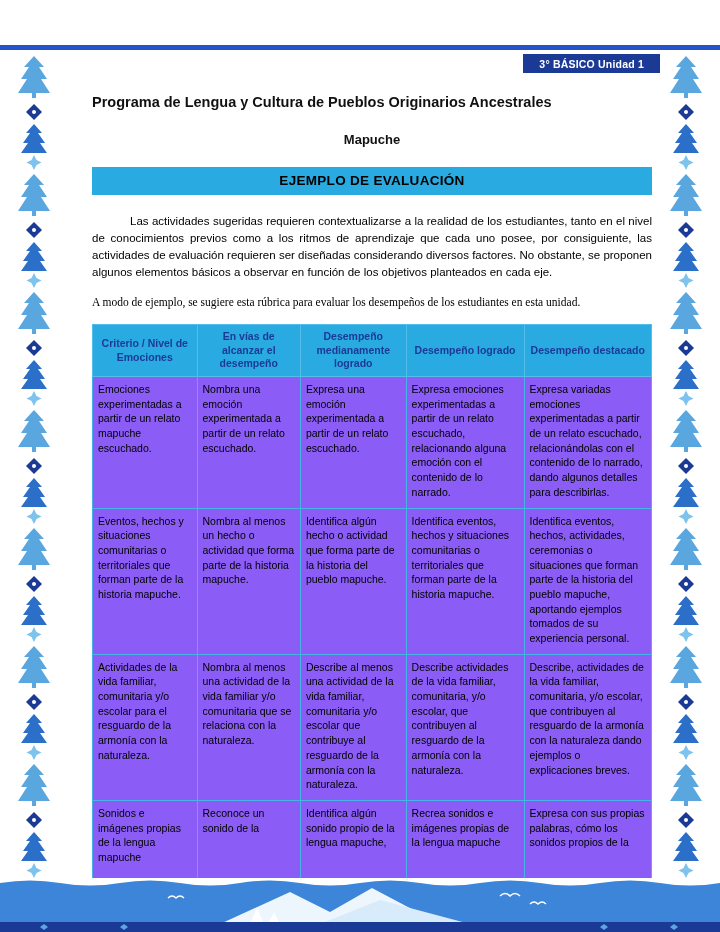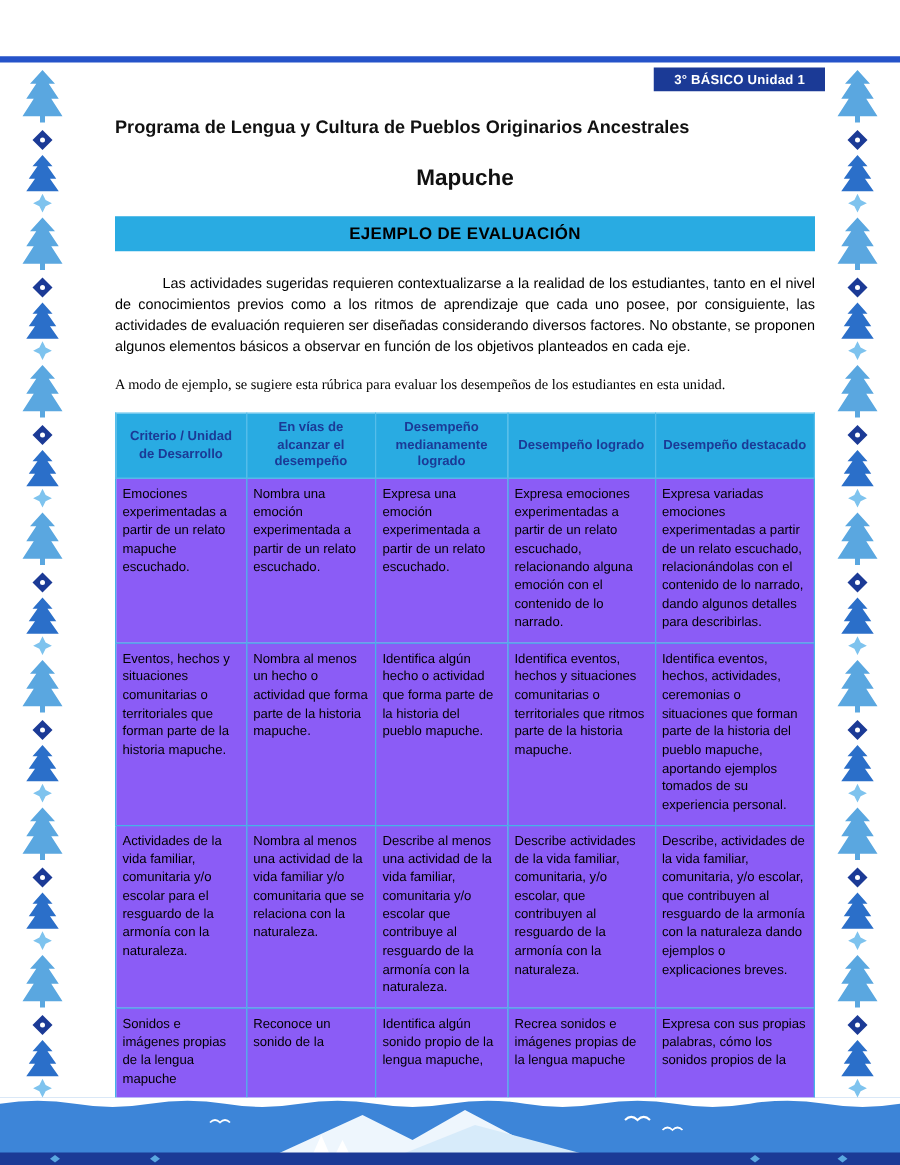--- a/index.html
+++ b/index.html
@@ -34,21 +34,21 @@
     position: absolute; left: 92px; top: 94px;
     width: 560px; height: 784px;
     overflow: hidden;
   }
   .doc-title {
     font-size: 14.5px; font-weight: bold;
     text-align: left; color: #111;
   }
   .doc-subtitle {
     margin-top: 22px;
-    font-size: 18px; font-weight: bold;
+    font-size: 13px; font-weight: bold;
     text-align: center; color: #111;
   }
   .banner {
     margin-top: 20px;
     background: #29abe2;
     color: #000000;
     font-size: 13.5px; font-weight: bold;
     text-align: center;
     padding: 6px 0 7px;
     letter-spacing: .3px;
@@ -143,40 +143,40 @@
   <table class="rubric">
     <colgroup>
       <col style="width:18.7%">
       <col style="width:18.5%">
       <col style="width:18.9%">
       <col style="width:21.1%">
       <col style="width:22.8%">
     </colgroup>
     <thead>
       <tr>
-        <th>Criterio / Unidad de Desarrollo</th>
+        <th>Criterio / Nivel de Emociones</th>
         <th>En vías de alcanzar el desempeño</th>
         <th>Desempeño medianamente logrado</th>
         <th>Desempeño logrado</th>
         <th>Desempeño destacado</th>
       </tr>
     </thead>
     <tbody>
       <tr class="row-1">
         <td>Emociones experimentadas a partir de un relato mapuche escuchado.</td>
         <td>Nombra una emoción experimentada a partir de un relato escuchado.</td>
         <td>Expresa una emoción experimentada a partir de un relato escuchado.</td>
         <td>Expresa emociones experimentadas a partir de un relato escuchado, relacionando alguna emoción con el contenido de lo narrado.</td>
         <td>Expresa variadas emociones experimentadas a partir de un relato escuchado, relacionándolas con el contenido de lo narrado, dando algunos detalles para describirlas.</td>
       </tr>
       <tr class="row-2">
         <td>Eventos, hechos y situaciones comunitarias o territoriales que forman parte de la historia mapuche.</td>
         <td>Nombra al menos un hecho o actividad que forma parte de la historia mapuche.</td>
         <td>Identifica algún hecho o actividad que forma parte de la historia del pueblo mapuche.</td>
-        <td>Identifica eventos, hechos y situaciones comunitarias o territoriales que ritmos parte de la historia mapuche.</td>
+        <td>Identifica eventos, hechos y situaciones comunitarias o territoriales que forman parte de la historia mapuche.</td>
         <td>Identifica eventos, hechos, actividades, ceremonias o situaciones que forman parte de la historia del pueblo mapuche, aportando ejemplos tomados de su experiencia personal.</td>
       </tr>
       <tr class="row-3">
         <td>Actividades de la vida familiar, comunitaria y/o escolar para el resguardo de la armonía con la naturaleza.</td>
         <td>Nombra al menos una actividad de la vida familiar y/o comunitaria que se relaciona con la naturaleza.</td>
         <td>Describe al menos una actividad de la vida familiar, comunitaria y/o escolar que contribuye al resguardo de la armonía con la naturaleza.</td>
         <td>Describe actividades de la vida familiar, comunitaria, y/o escolar, que contribuyen al resguardo de la armonía con la naturaleza.</td>
         <td>Describe, actividades de la vida familiar, comunitaria, y/o escolar, que contribuyen al resguardo de la armonía con la naturaleza dando ejemplos o explicaciones breves.</td>
       </tr>
       <tr class="row-4">

